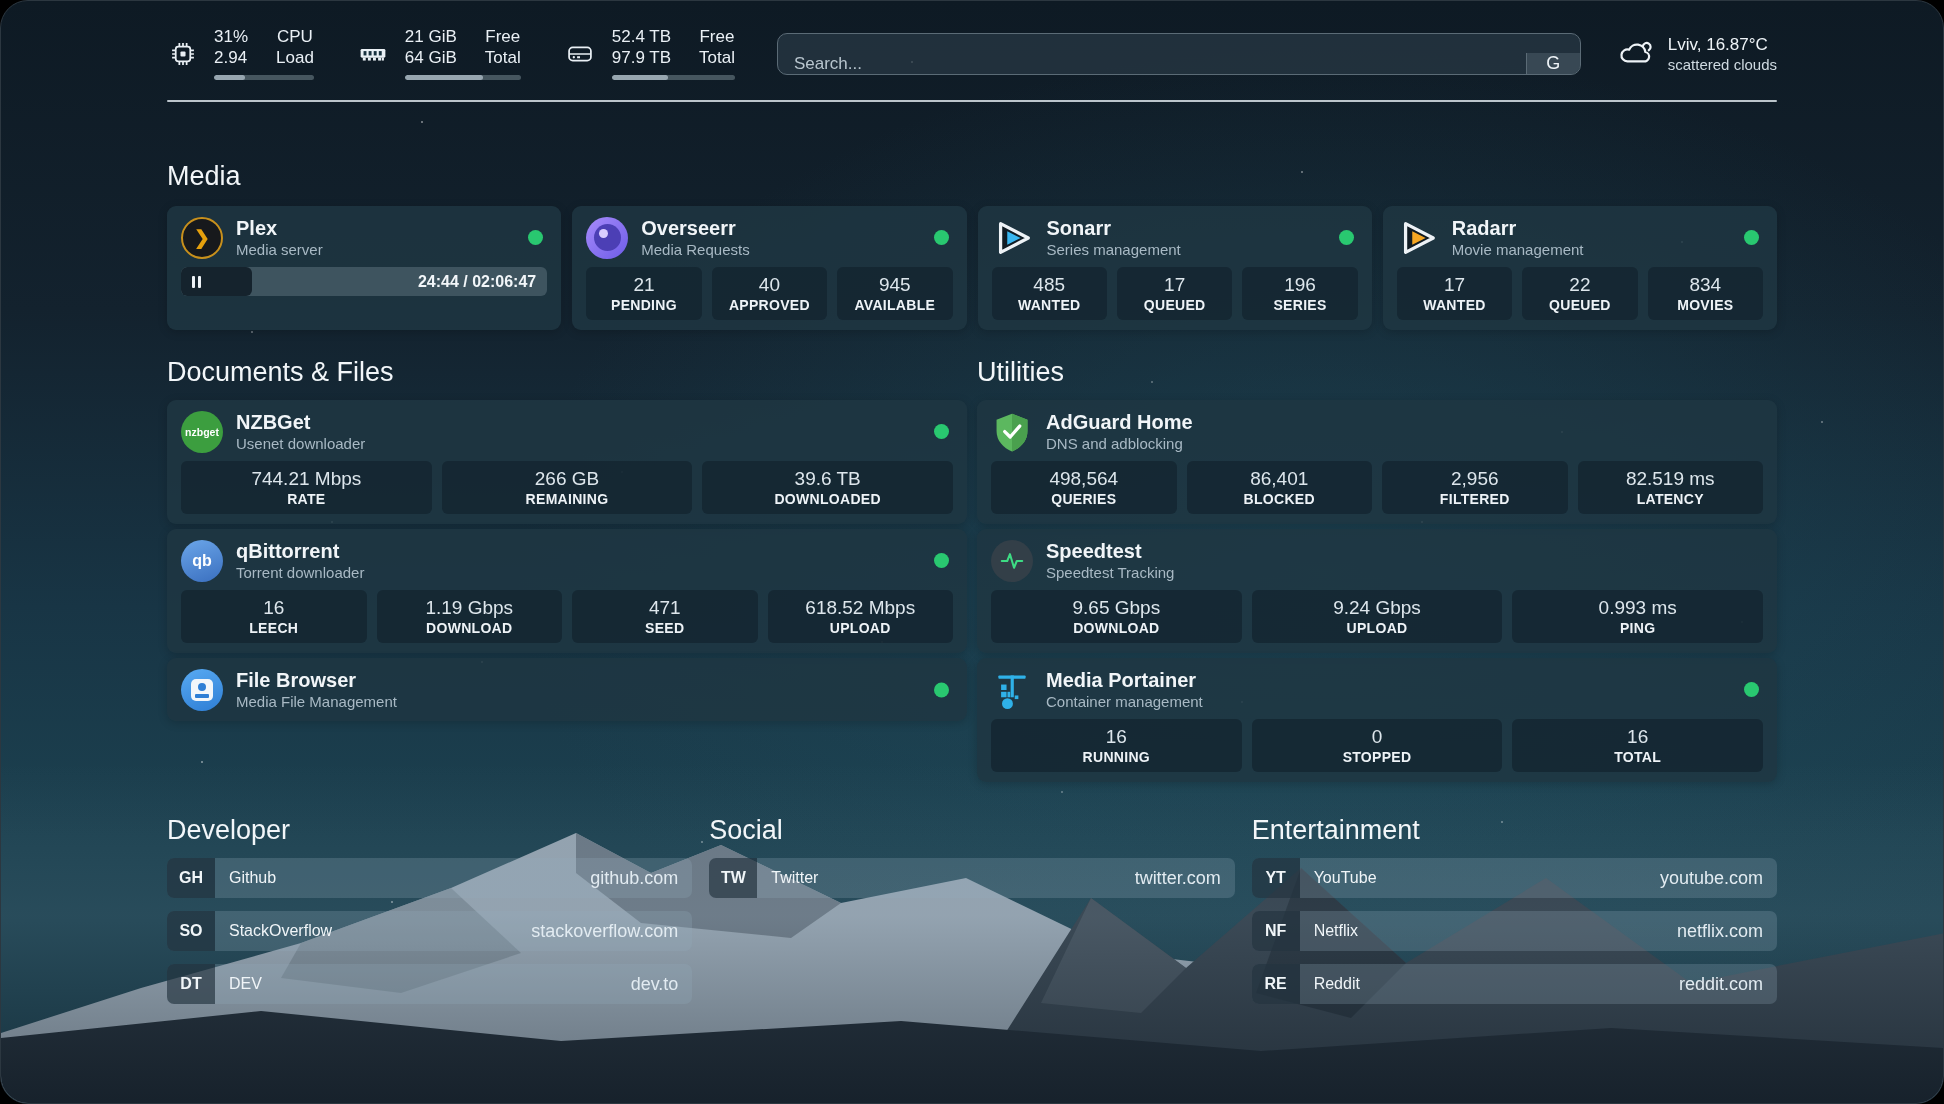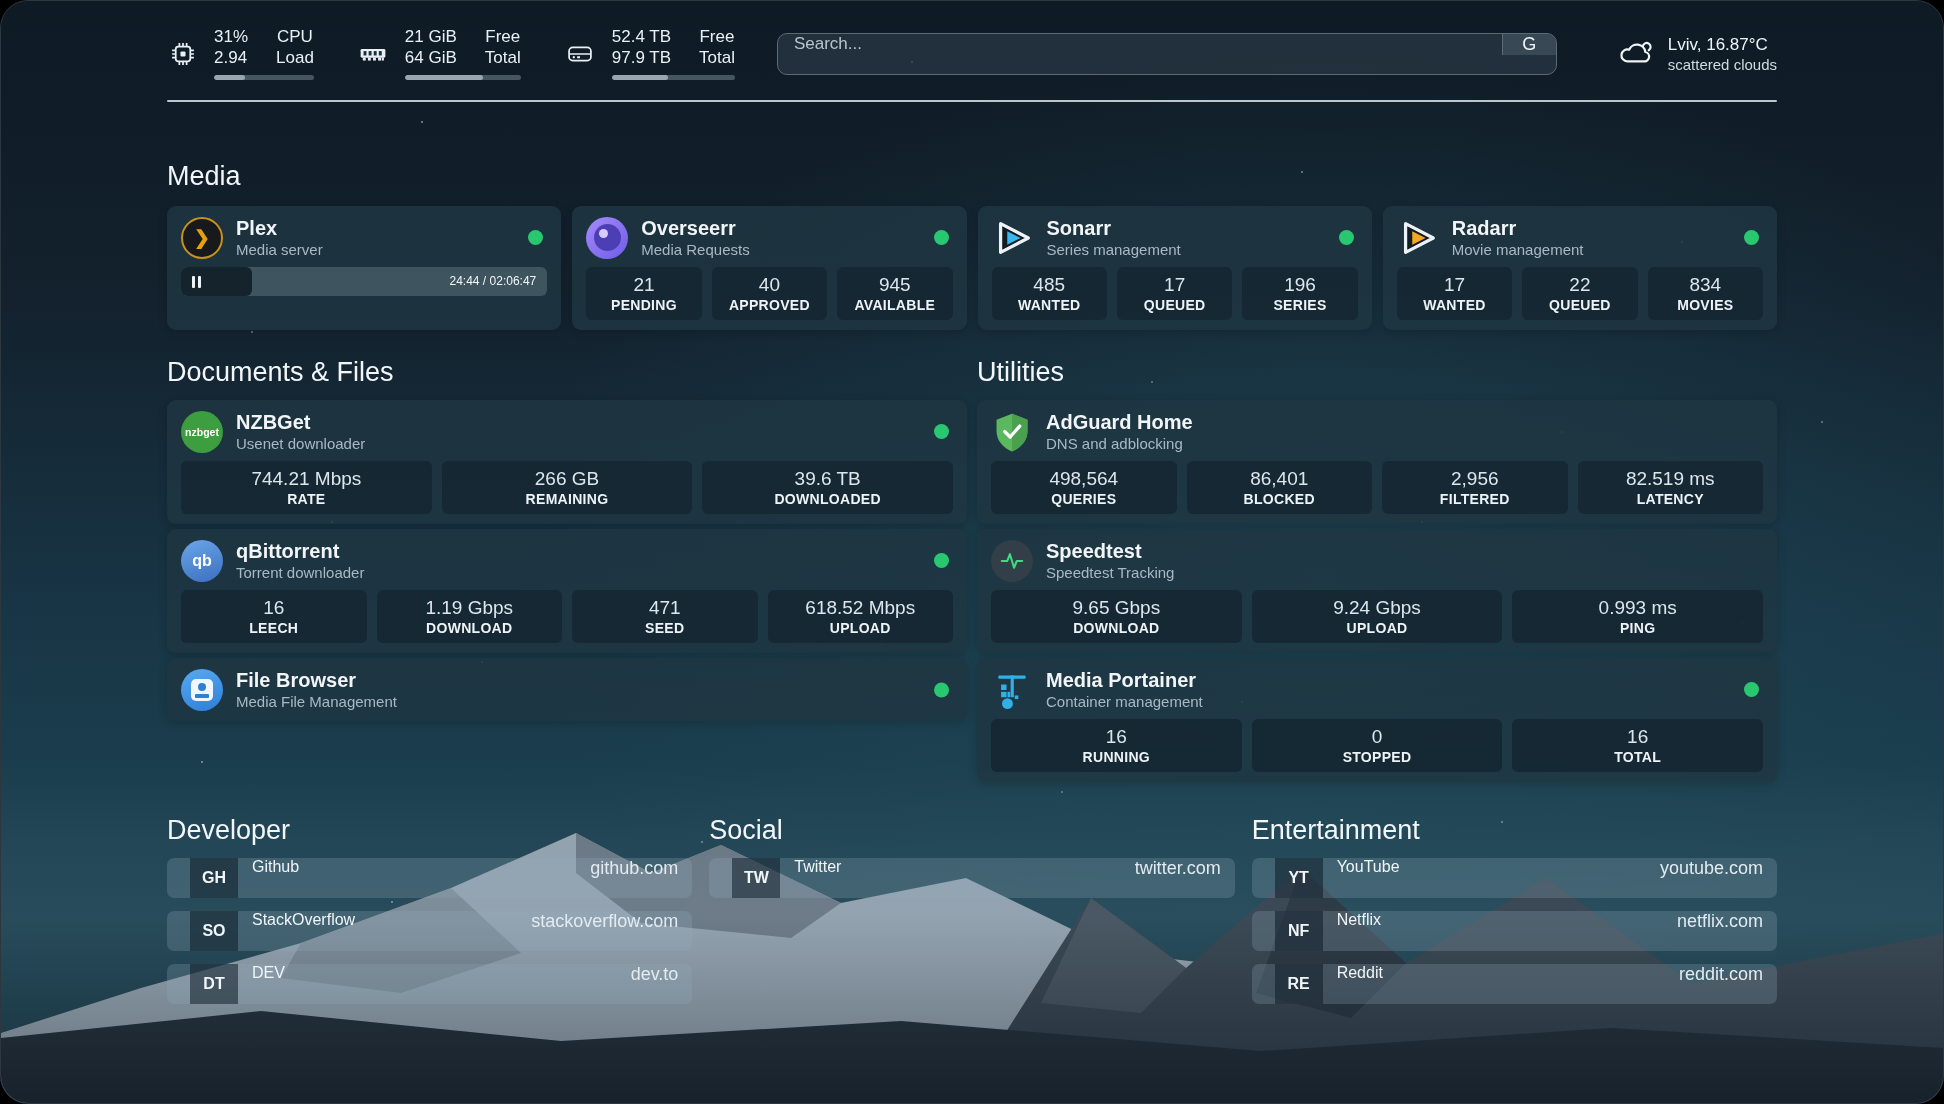--- a/index.html
+++ b/index.html
@@ -39,21 +39,21 @@
   .topbar { display:flex; align-items:center; padding-top:26px; }
   .sys { display:flex; align-items:center; gap:15px; margin-right:42px; color:#eaf0f5; }
   .sys svg { display:block; }
   .sys-block { display:flex; flex-direction:column; }
   .sys-grid { display:grid; grid-template-columns:auto auto; column-gap:28px; row-gap:1px; font-size:17px; line-height:20px; }
   .sys-grid .val { text-align:left; }
   .sys-grid .lab { text-align:center; }
   .sys-bar { margin-top:7px; height:5px; border-radius:3px; background:#46565f; overflow:hidden; }
   .sys-fill { height:100%; border-radius:3px; background:#97a6b0; }
 
-  .searchbar { flex:1; display:flex; align-items:flex-start; height:42px; margin-right:60px;
+  .searchbar { flex:1; display:flex; align-items:flex-end; height:42px; margin-right:36px;
     border:1.5px solid #5b6b76; border-radius:10px; background:rgba(43,60,72,.65); overflow:hidden; }
   .searchbar input { flex:1; background:transparent; border:none; outline:none; padding:0 16px;
     font-size:17px; color:#e6edf2; font-family:"Liberation Sans", sans-serif; }
   .searchbar input::placeholder { color:#b8c5ce; }
   .g-btn { width:54px; display:flex; align-items:center; justify-content:center; cursor:pointer;
     border-left:1.5px solid #5b6b76; background:rgba(84,102,114,.45); color:#eef3f7; font-size:18px; }
 
   .weather { display:flex; align-items:center; gap:13px; color:#eef3f7; }
   .weather-main { font-size:17px; line-height:21px; }
   .weather-sub { font-size:15px; line-height:19px; color:#cfdae1; }
@@ -101,27 +101,27 @@
   .np-bar { margin-top:8px; height:31px; border-radius:7px; background:rgba(13,27,36,.5);
     display:flex; align-items:center; padding:0 11px; }
   .np-title { font-size:16px; color:#eef3f7; font-weight:500; }
   .session-icon { margin-left:auto; width:17px; height:17px; border:2px solid #8fa0ab; border-radius:5px;
     display:flex; align-items:center; justify-content:center; }
   .session-icon i { display:block; width:7px; height:7px; background:#8fa0ab; border-radius:2px; }
   .player-bar { position:relative; margin-top:8px; height:29px; border-radius:6px; background:rgba(104,124,136,.45); overflow:hidden; }
   .player-fill { height:100%; border-radius:6px; background:#15232d; display:flex; align-items:center; padding-left:11px; cursor:pointer; }
   .pause-icon { display:flex; gap:3px; }
   .pause-icon i { display:block; width:3px; height:12px; background:#eef3f7; border-radius:1px; }
-  .player-time { position:absolute; right:11px; top:0; line-height:29px; font-size:12px; font-weight:400; color:#f2f6f9; }
+  .player-time { position:absolute; right:11px; top:0; line-height:29px; font-size:16px; font-weight:700; color:#f2f6f9; }
 
   
   .bm-grid { display:grid; grid-template-columns:repeat(3,1fr); column-gap:17px; margin-top:32px; }
   .bm-col .section-h { margin-bottom:12px; }
-  .bm-row { display:flex; align-items:flex-start; height:40px; margin-bottom:13px; border-radius:7px;
-    background:rgba(148,172,186,.25); overflow:hidden; cursor:pointer;padding-left:23px; }
+  .bm-row { display:flex; align-items:center; height:40px; margin-bottom:13px; border-radius:7px;
+    background:rgba(148,172,186,.25); overflow:hidden; cursor:pointer; }
   .bm-badge { width:48px; align-self:stretch; display:flex; align-items:center; justify-content:center;
     background:rgba(12,27,38,.55); color:#f0f5f8; font-size:16px; font-weight:600; }
   .bm-name { margin-left:14px; font-size:16px; color:#f0f5f8; }
   .bm-url { margin-left:auto; margin-right:14px; font-size:18px; color:#e2ebf1; }
 </style>
 </head>
 <body>
 
 <div class="screen">
 

